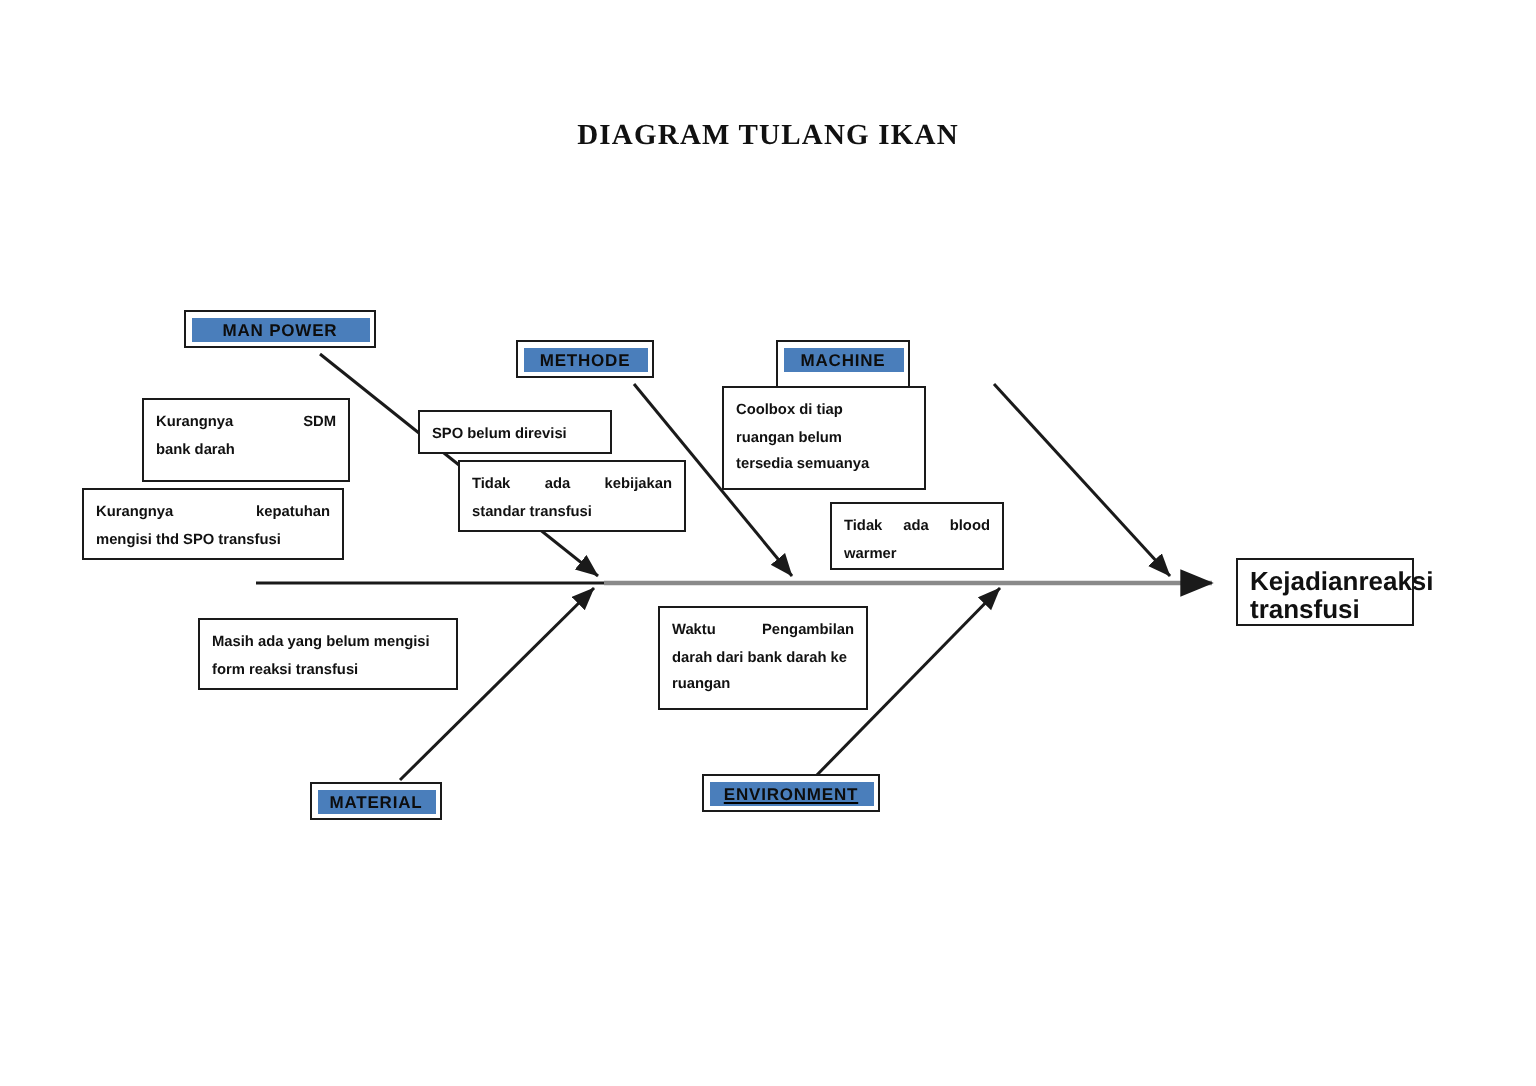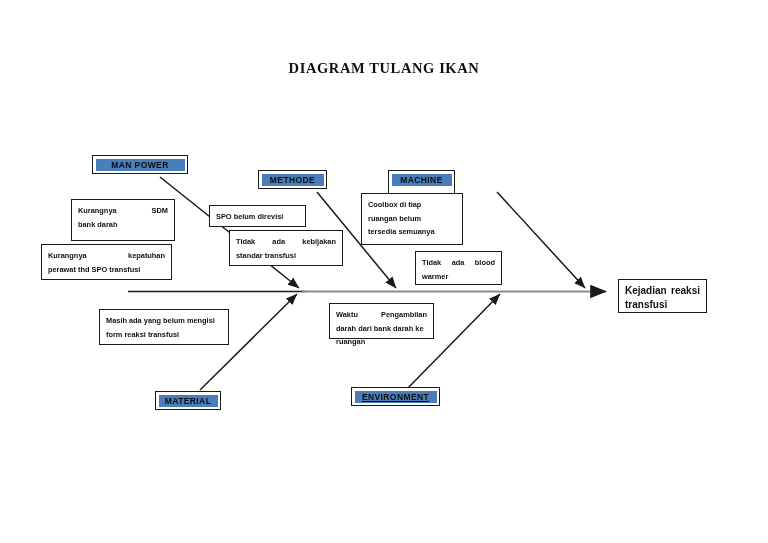--- a/index.html
+++ b/index.html
@@ -67,21 +67,21 @@
     font-weight: bold;
   }
   .j-line { display: flex; justify-content: space-between; }
   .l-line { display: block; }
   
   #effect-box {
     position: absolute;
     border: 1.2px solid #1a1a1a;
     background: #ffffff;
     box-sizing: border-box;
-    font-size: 10px;
+    font-size: 13px;
     color: #111111;
     line-height: 13.5px;
     padding: 4px 6px;
     font-weight: bold;
   }
 </style>
 </head>
 <body>
 
 <div id="page">
@@ -138,21 +138,21 @@
       <span>SDM</span>
     </span>
     <span class="l-line">bank darah</span>
   </div>
 
   <div class="cause-box" style="left:41px; top:244px; width:131px; height:36px;">
     <span class="j-line">
       <span>Kurangnya</span>
       <span>kepatuhan</span>
     </span>
-    <span class="l-line">perawat thd SPO transfusi</span>
+    <span class="l-line">mengisi thd SPO transfusi</span>
   </div>
 
   <div class="cause-box" style="left:209px; top:205px; width:97px; height:22px;">
     <span class="l-line">SPO belum direvisi</span>
   </div>
 
   <div class="cause-box" style="left:229px; top:230px; width:114px; height:36px;">
     <span class="j-line">
       <span>Tidak</span>
       <span>ada</span>
@@ -174,21 +174,21 @@
       <span>blood</span>
     </span>
     <span class="l-line">warmer</span>
   </div>
 
   <div class="cause-box" style="left:99px; top:309px; width:130px; height:36px;">
     <span class="l-line">Masih ada yang belum mengisi</span>
     <span class="l-line">form reaksi transfusi</span>
   </div>
 
-  <div class="cause-box" style="left:329px; top:303px; width:105px; height:36px;">
+  <div class="cause-box" style="left:329px; top:303px; width:105px; height:52px;">
     <span class="j-line">
       <span>Waktu</span>
       <span>Pengambilan</span>
     </span>
     <span class="l-line">darah dari bank darah ke</span>
     <span class="l-line">ruangan</span>
   </div>
 
   <div id="effect-box" style="left:618px; top:279px; width:89px; height:34px;">
     <span class="j-line">

